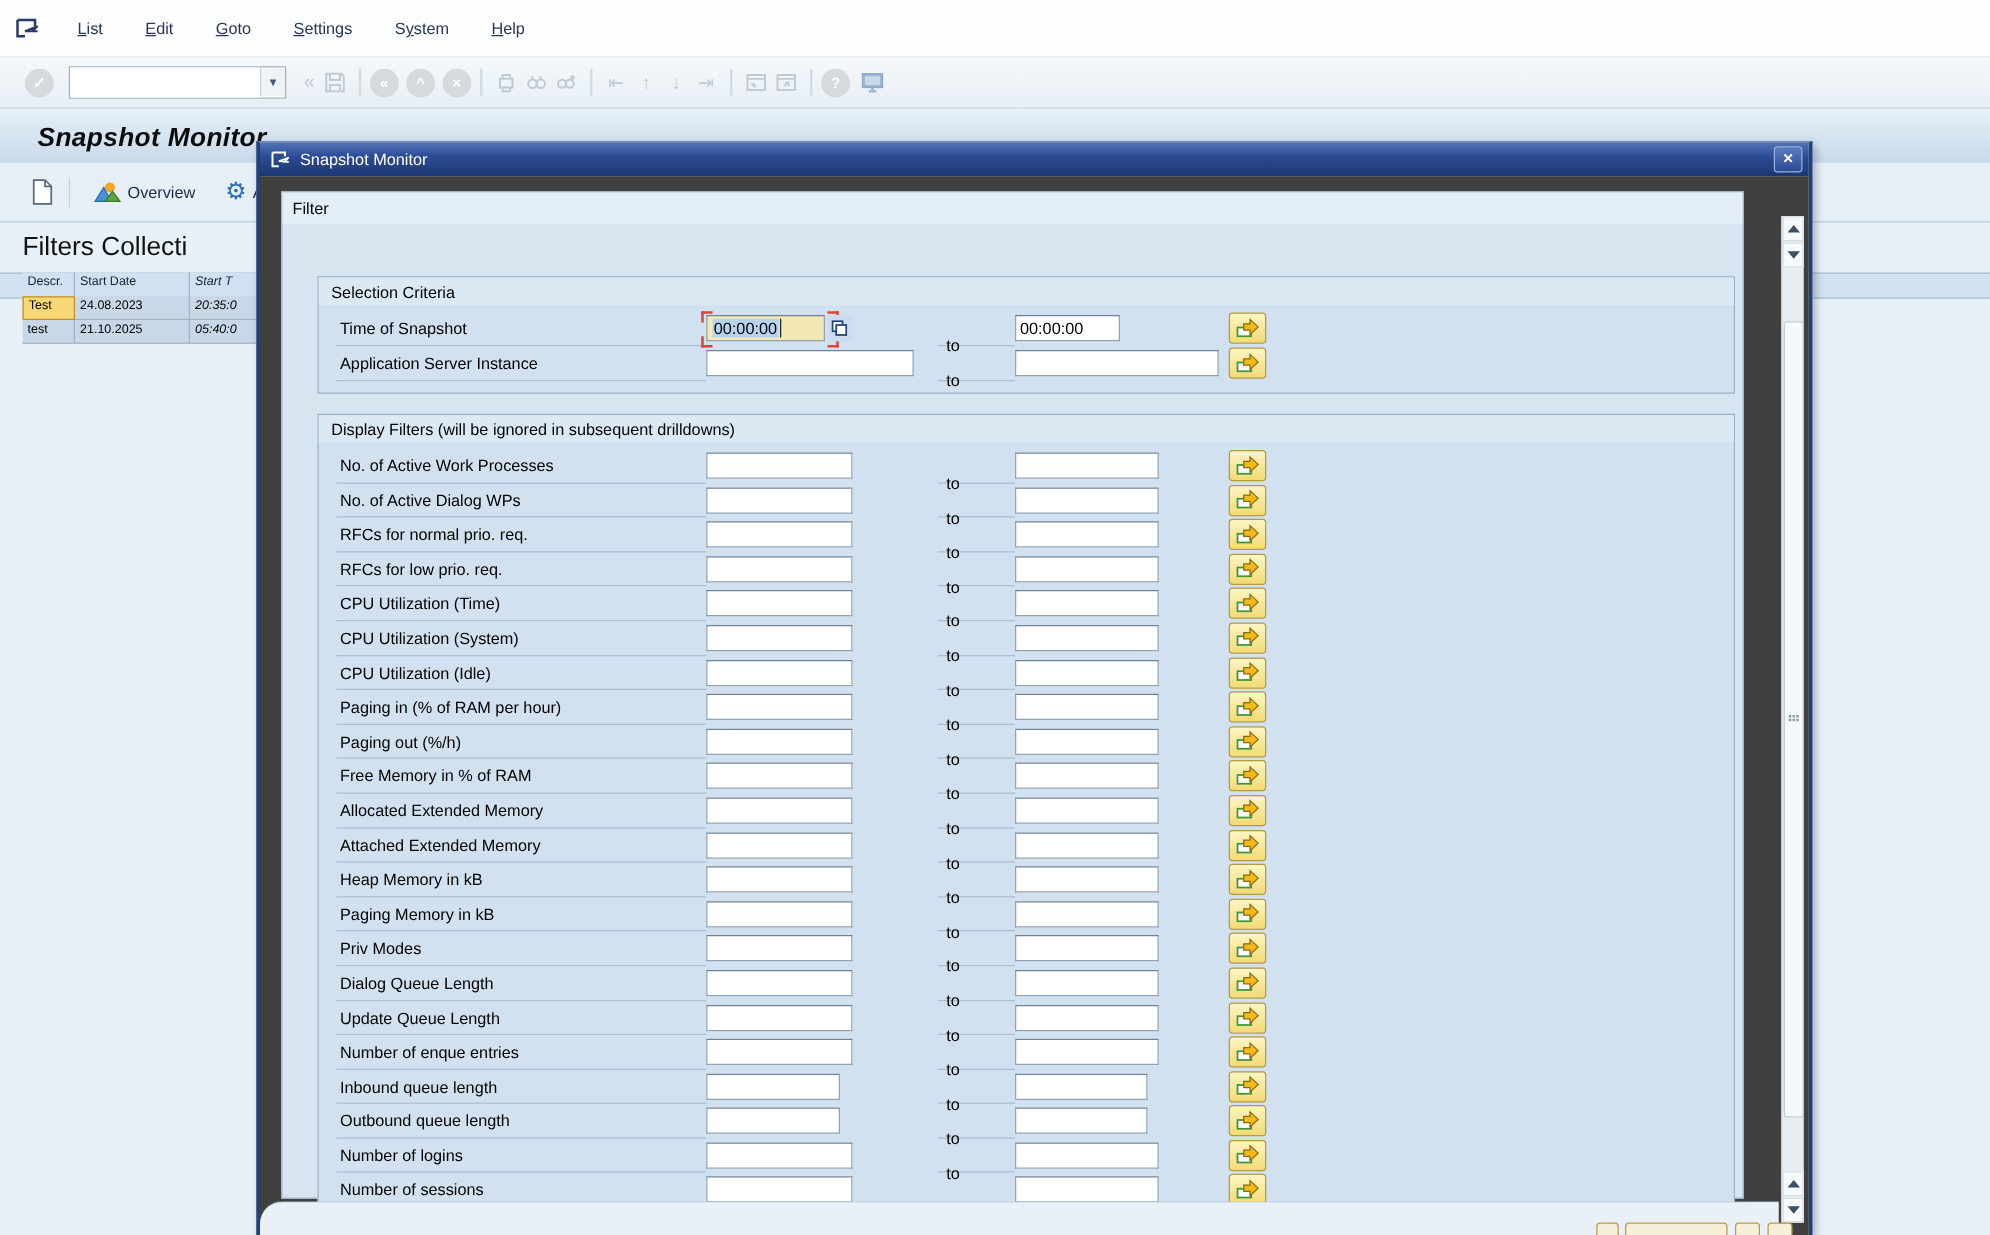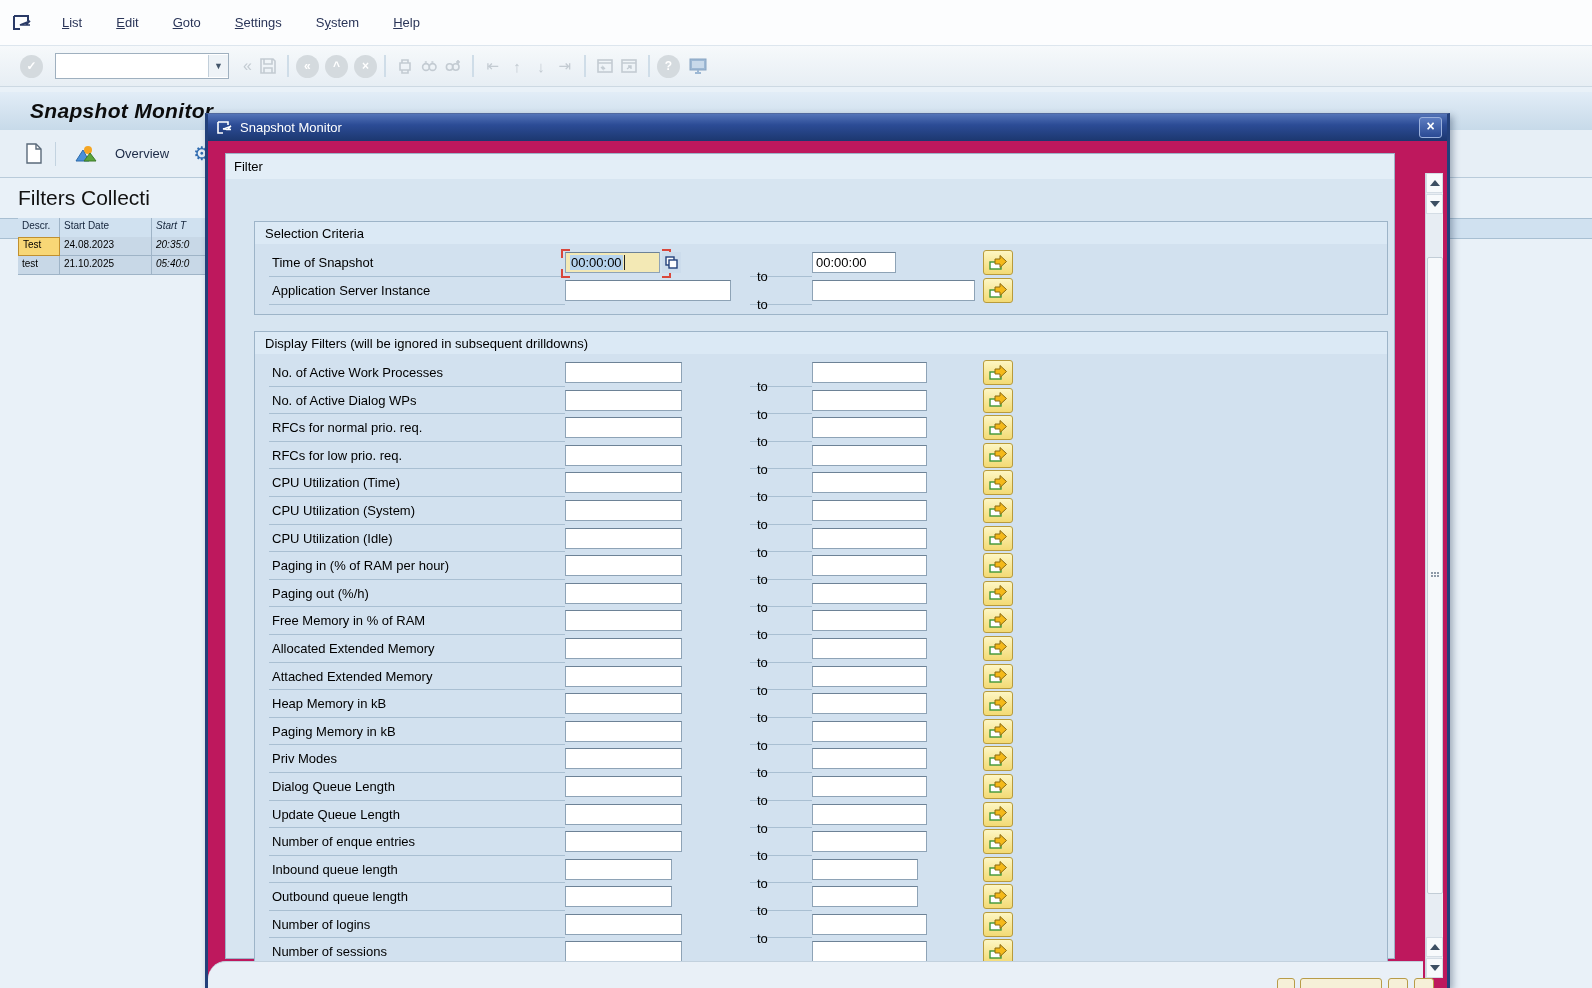--- a/index.html
+++ b/index.html
@@ -34,21 +34,21 @@
   .title-strip{position:absolute;left:0;top:92px;right:0;height:38px;
                background:linear-gradient(180deg,#e2edf7,#c7dae9);
                border-bottom:1px solid #aec4d6;display:flex;align-items:center;}
   .app-title{font-size:21px;font-weight:bold;font-style:italic;color:#0c0c0c;margin-left:30px;
              letter-spacing:.3px;}
 
   
   .app-toolbar{position:absolute;left:0;top:130px;right:0;height:47px;background:#e7eff6;
                border-bottom:1px solid #b9cbda;display:flex;align-items:center;}
   .app-tb-sep{width:1px;height:24px;background:#c3d3e0;margin:0 9px;}
-  .app-btn{display:flex;align-items:center;gap:18px;color:#1c2a46;margin-left:10px;cursor:default;}
+  .app-btn{display:flex;align-items:center;gap:5px;color:#1c2a46;margin-left:10px;cursor:default;}
   .gear{color:#2f6bb0;font-size:19px;line-height:19px;}
 
   
   .coll-heading{position:absolute;left:18px;top:186px;font-size:21px;color:#111;white-space:nowrap;}
   .grid-header-strip{position:absolute;left:0;top:218px;right:0;height:19px;background:#d0e1f0;
                      border-top:1px solid #a8bfd2;border-bottom:1px solid #a8bfd2;}
   .grid{position:absolute;left:18px;top:218px;font-size:10px;}
   .grid-row{display:flex;height:19px;}
   .gc{box-sizing:border-box;border-right:1px solid #9fb4c7;border-bottom:1px solid #9fb4c7;
       padding:2px 0 0 4px;background:#c8d8e7;white-space:nowrap;overflow:hidden;}
@@ -59,21 +59,21 @@
   
   .dialog{position:absolute;left:205px;top:113px;width:1245px;height:875px;box-sizing:border-box;
           border-left:3px solid #23407a;border-right:3px solid #23407a;border-top:1px solid #51699f;
           background:#dce9f4;box-shadow:3px 3px 7px rgba(20,40,70,.35);}
   .dlg-title{height:27px;background:linear-gradient(180deg,#5474b8 0%,#2c4c96 40%,#1c376f 100%);
              display:flex;align-items:center;color:#fff;font-size:13px;position:relative;}
   .dlg-title .ti{margin:0 7px 0 8px;}
   .dlg-close{position:absolute;right:5px;top:3px;width:21px;height:19px;border:1px solid #9ab0dc;
              border-radius:3px;background:linear-gradient(180deg,#5c7cc0,#2a4a94);color:#fff;
              font-size:14px;font-weight:bold;line-height:17px;text-align:center;cursor:default;}
-  .dlg-body{position:absolute;left:0;top:27px;right:0;bottom:0;background:#be185d;}
+  .dlg-body{position:absolute;left:0;top:27px;right:0;bottom:0;background:#404040;}
 
   .filter-box{position:absolute;left:17px;top:12px;width:1170px;height:806px;box-sizing:border-box;
               border:1px solid #9db4c8;background:#d7e5f1;}
   .filter-head{height:25px;background:#e3eef7;display:flex;align-items:center;padding-left:8px;}
 
   .grp{position:absolute;left:28px;box-sizing:border-box;border:1px solid #9db4c8;background:#d2e1ef;}
   .grp-sc{top:67px;width:1134px;height:94px;}
   .grp-df{top:177px;width:1134px;height:667px;}
   .grp-head{height:22px;background:#dbe9f5;display:flex;align-items:center;padding-left:10px;}
 

